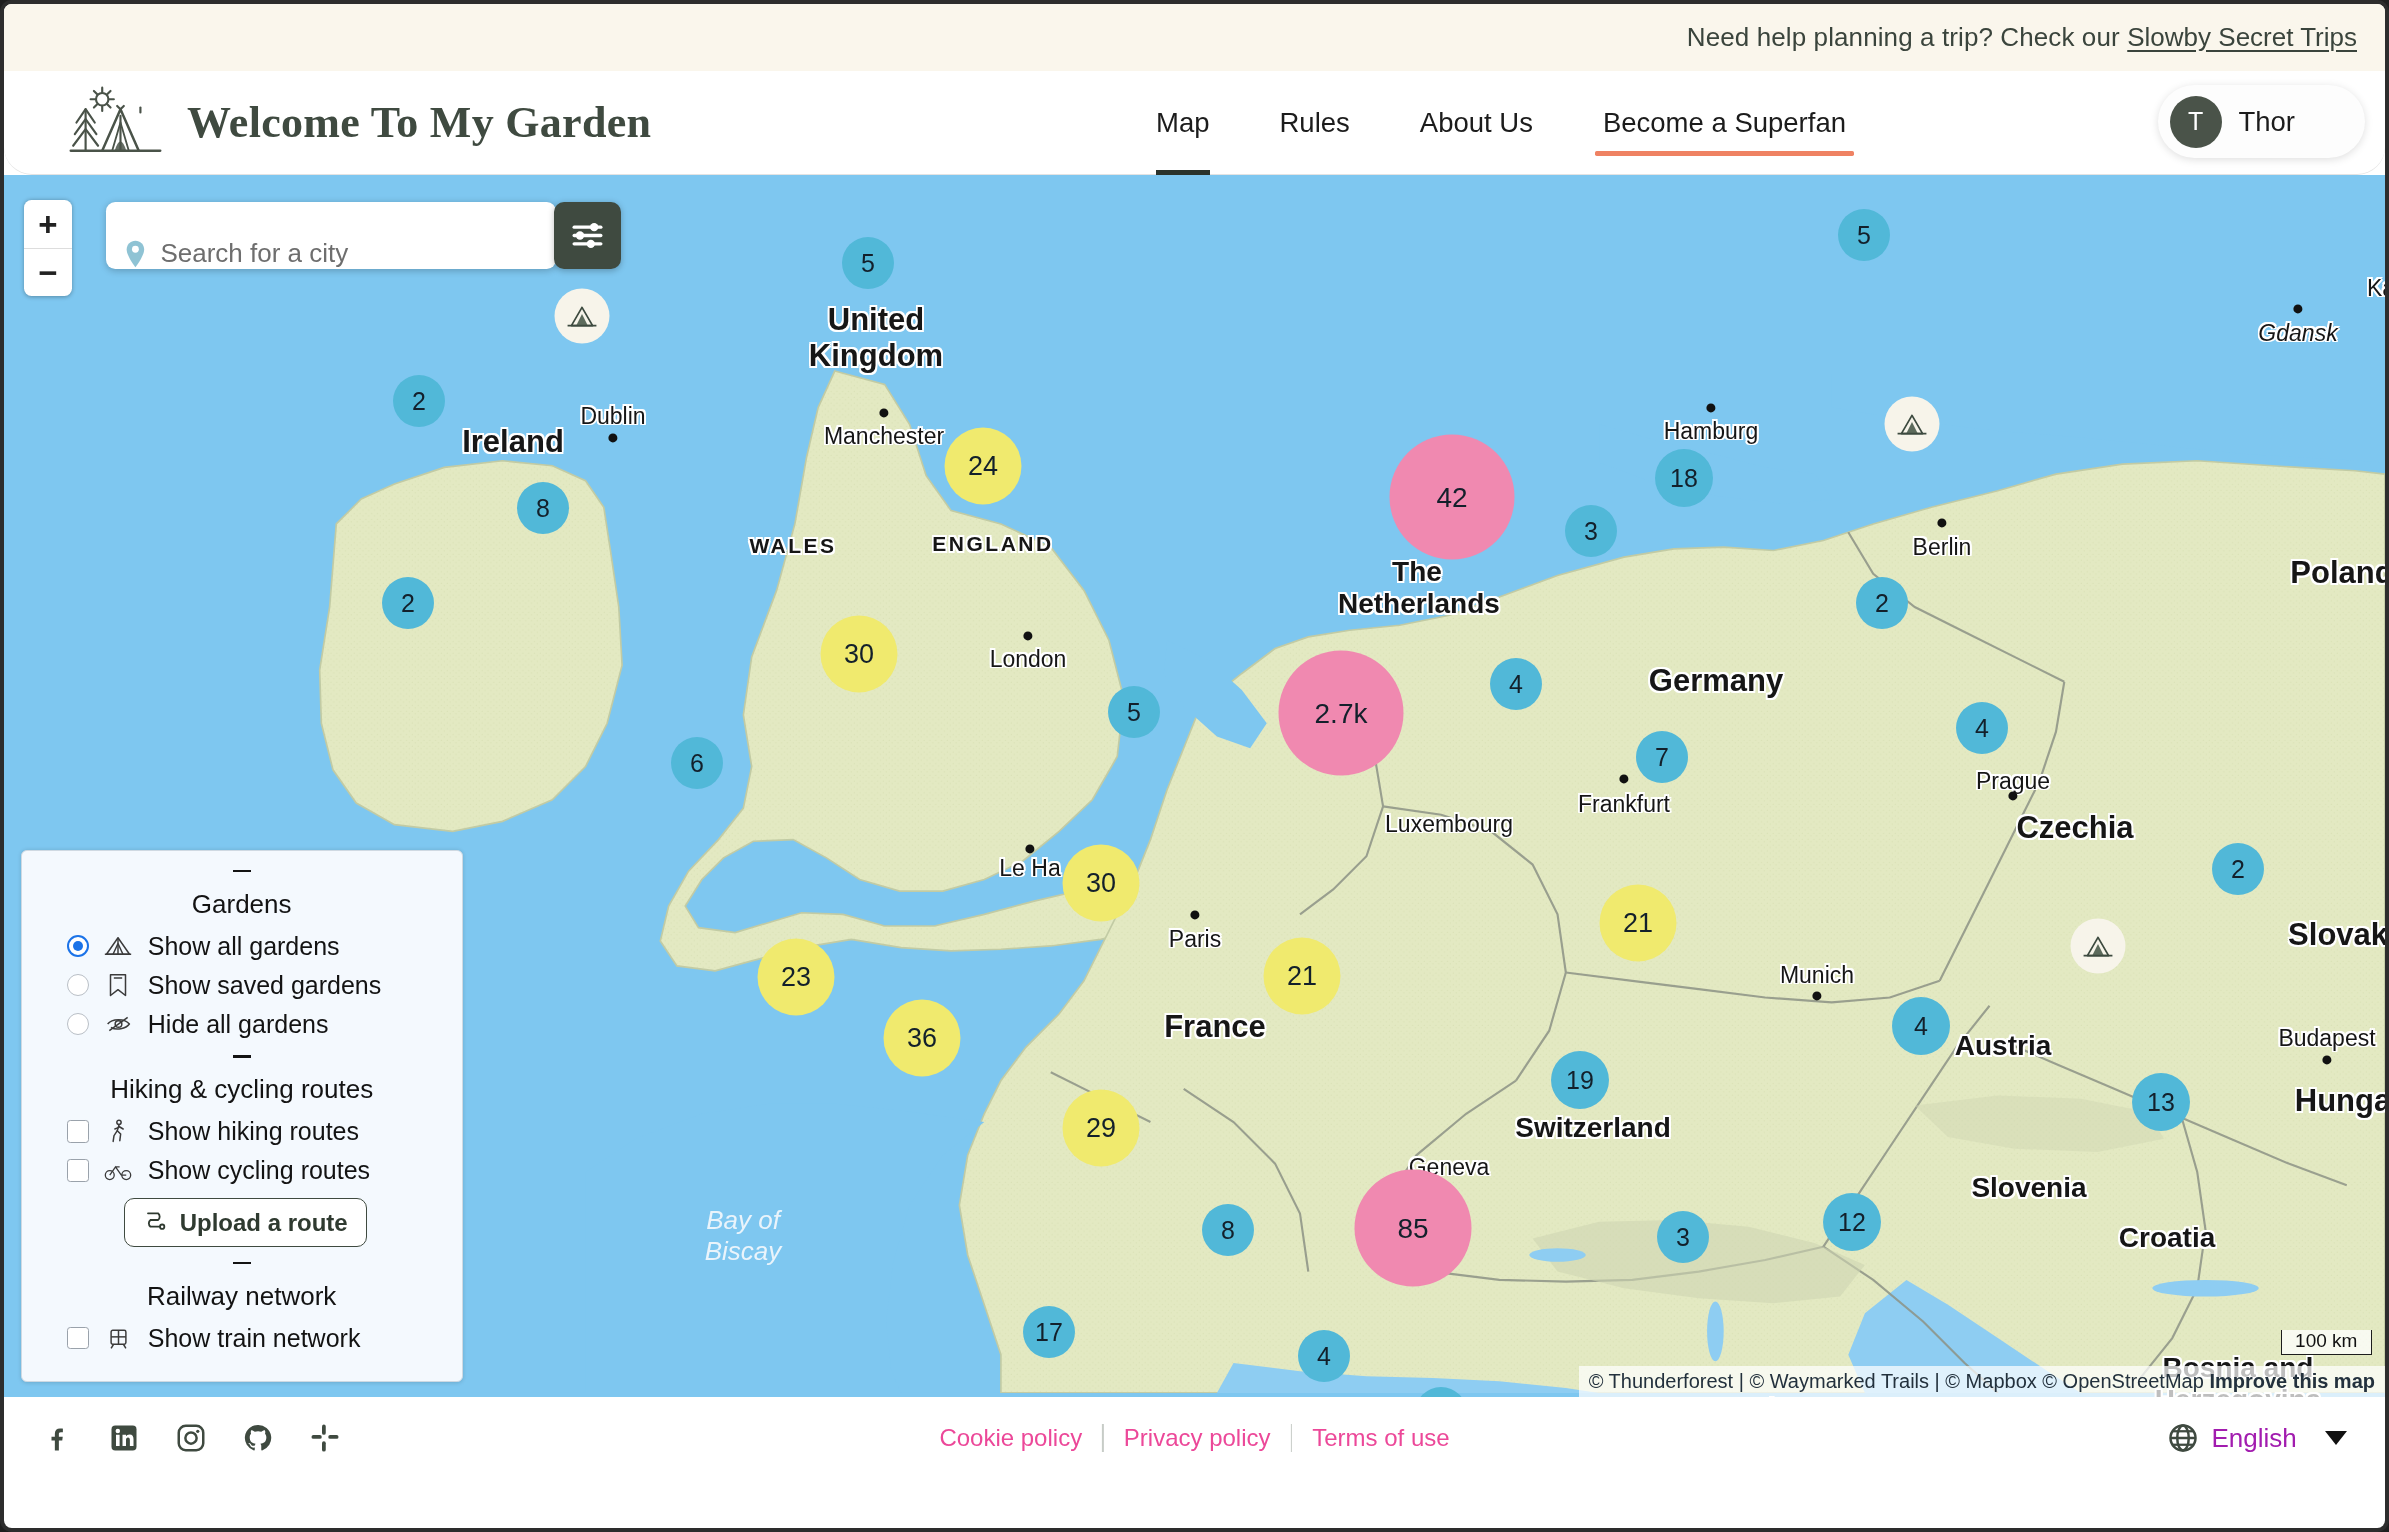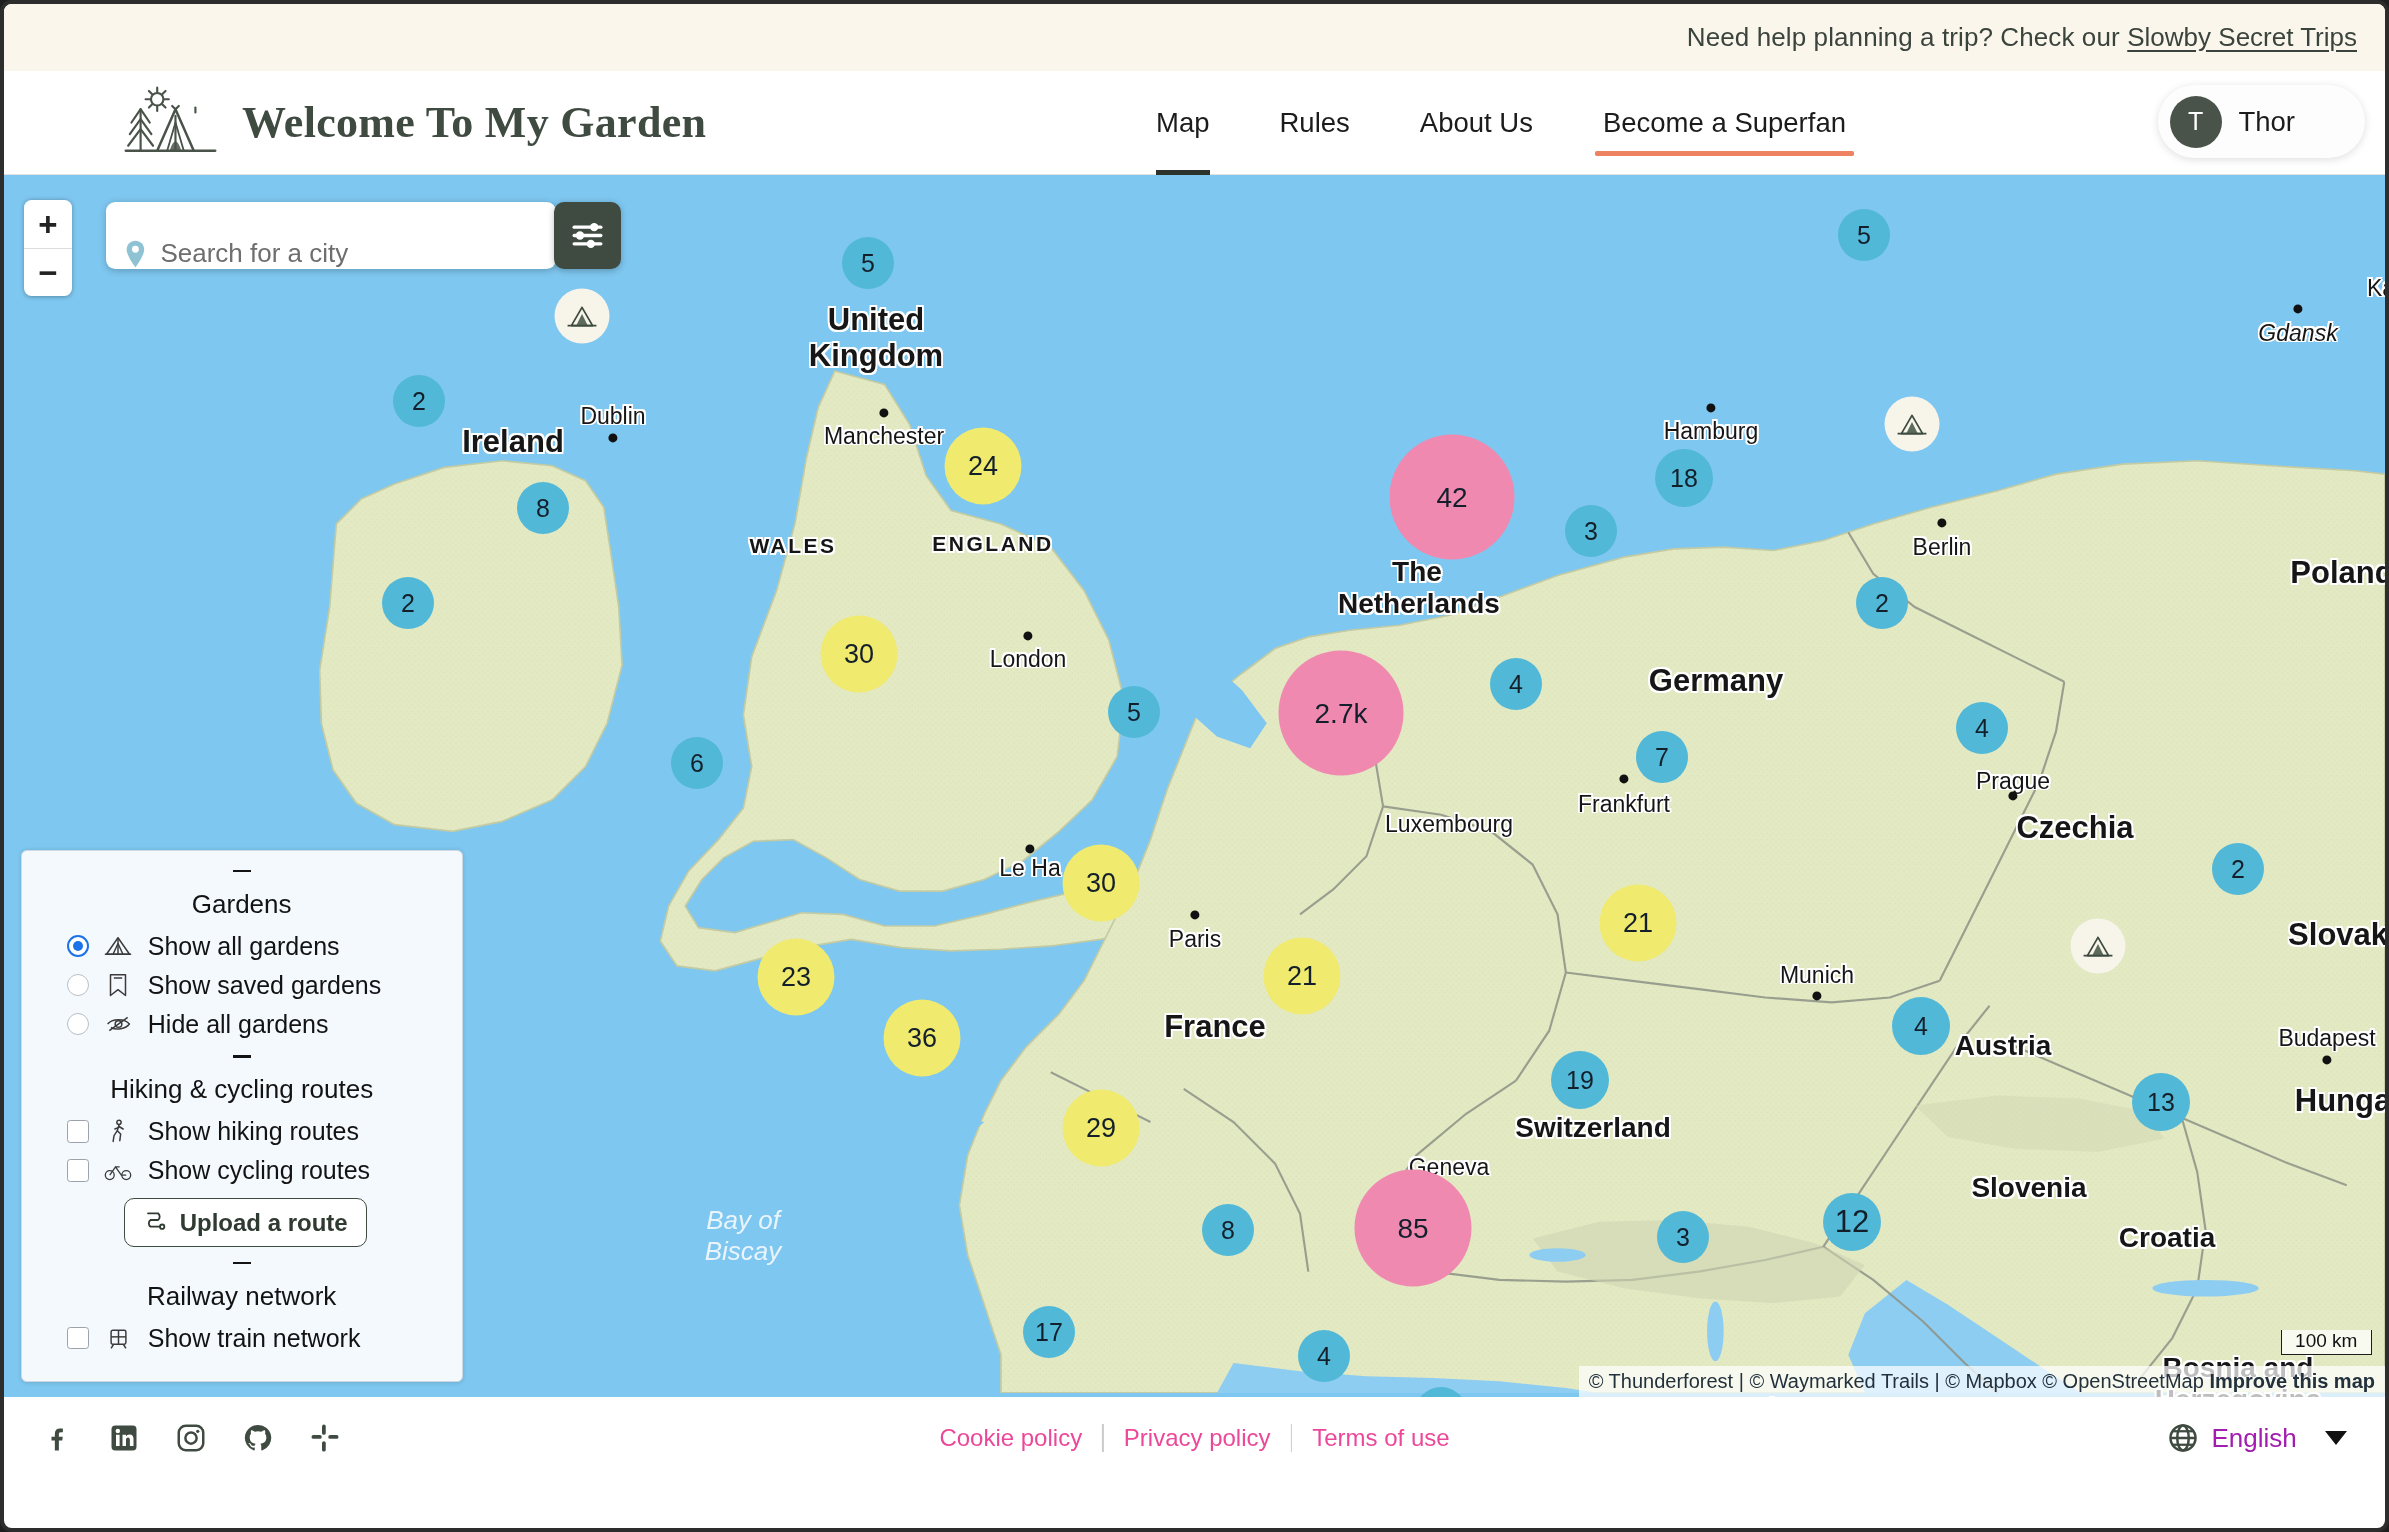--- a/index.html
+++ b/index.html
@@ -40,23 +40,24 @@
     font-weight: 400;
     margin-left: 7.5px;
   }
 
   
   .header {
     height: 104px;
     background: #fff;
     display: flex;
     align-items: center;
-    padding: 0 0 0 120px;
+    padding: 0 0 0 65px;
     position: relative;
     border-bottom: 0.8px solid #e3e3e3;
+    border-radius: 28px;
   }
   .brand { display: flex; align-items: center; gap: 25px; }
   .brand-logo { width: 93px; height: 77px; flex: none; }
   .brand-name {
     font-family: "Liberation Serif", serif;
     font-weight: 700;
     font-size: 44px;
     color: #3f4a40;
     letter-spacing: 0.3px;
     white-space: nowrap;
@@ -627,21 +628,21 @@
         </div>
         <div class="marker blue" style="left: 1224px; top: 1055px; width: 52px; height: 52px; font-size: 25px;">
           <span>8</span>
         </div>
         <div class="marker pink" style="left: 1409px; top: 1053px; width: 117px; height: 117px; font-size: 28px;">
           <span>85</span>
         </div>
         <div class="marker blue" style="left: 1679px; top: 1062px; width: 52px; height: 52px; font-size: 25px;">
           <span>3</span>
         </div>
-        <div class="marker blue" style="left: 1848px; top: 1047px; width: 58px; height: 58px; font-size: 31px;">
+        <div class="marker blue" style="left: 1848px; top: 1047px; width: 58px; height: 58px; font-size: 25px;">
           <span>12</span>
         </div>
         <div class="marker blue" style="left: 1045px; top: 1157px; width: 52px; height: 52px; font-size: 25px;">
           <span>17</span>
         </div>
         <div class="marker blue" style="left: 1320px; top: 1181px; width: 52px; height: 52px; font-size: 25px;">
           <span>4</span>
         </div>
         <div class="marker blue" style="left: 1437px; top: 1238px; width: 52px; height: 52px; font-size: 25px;"></div>
       </div>

